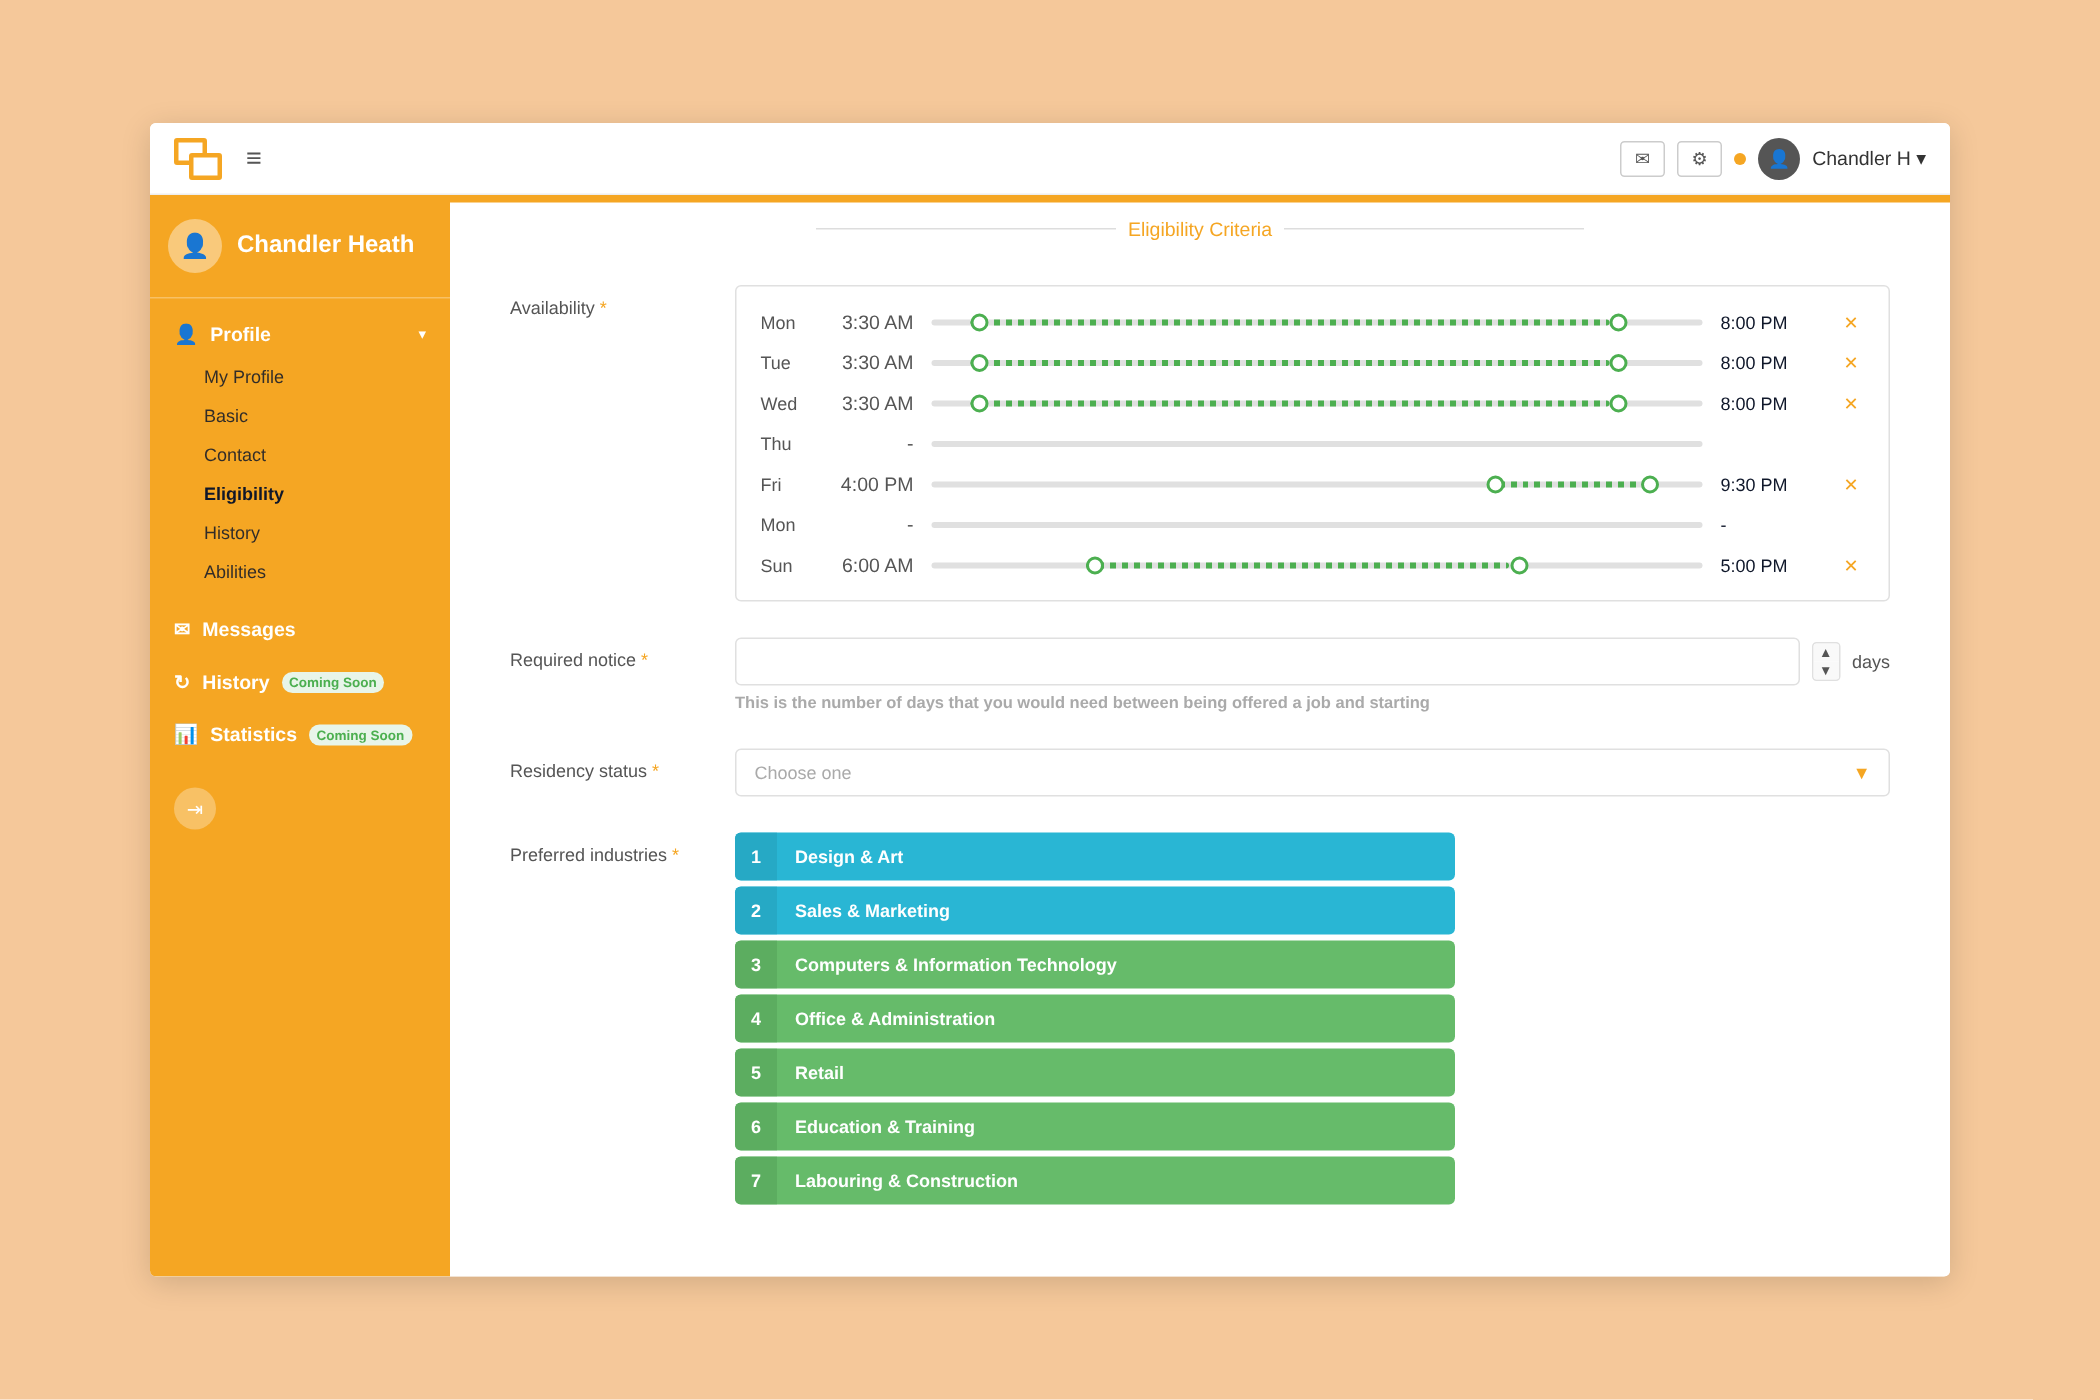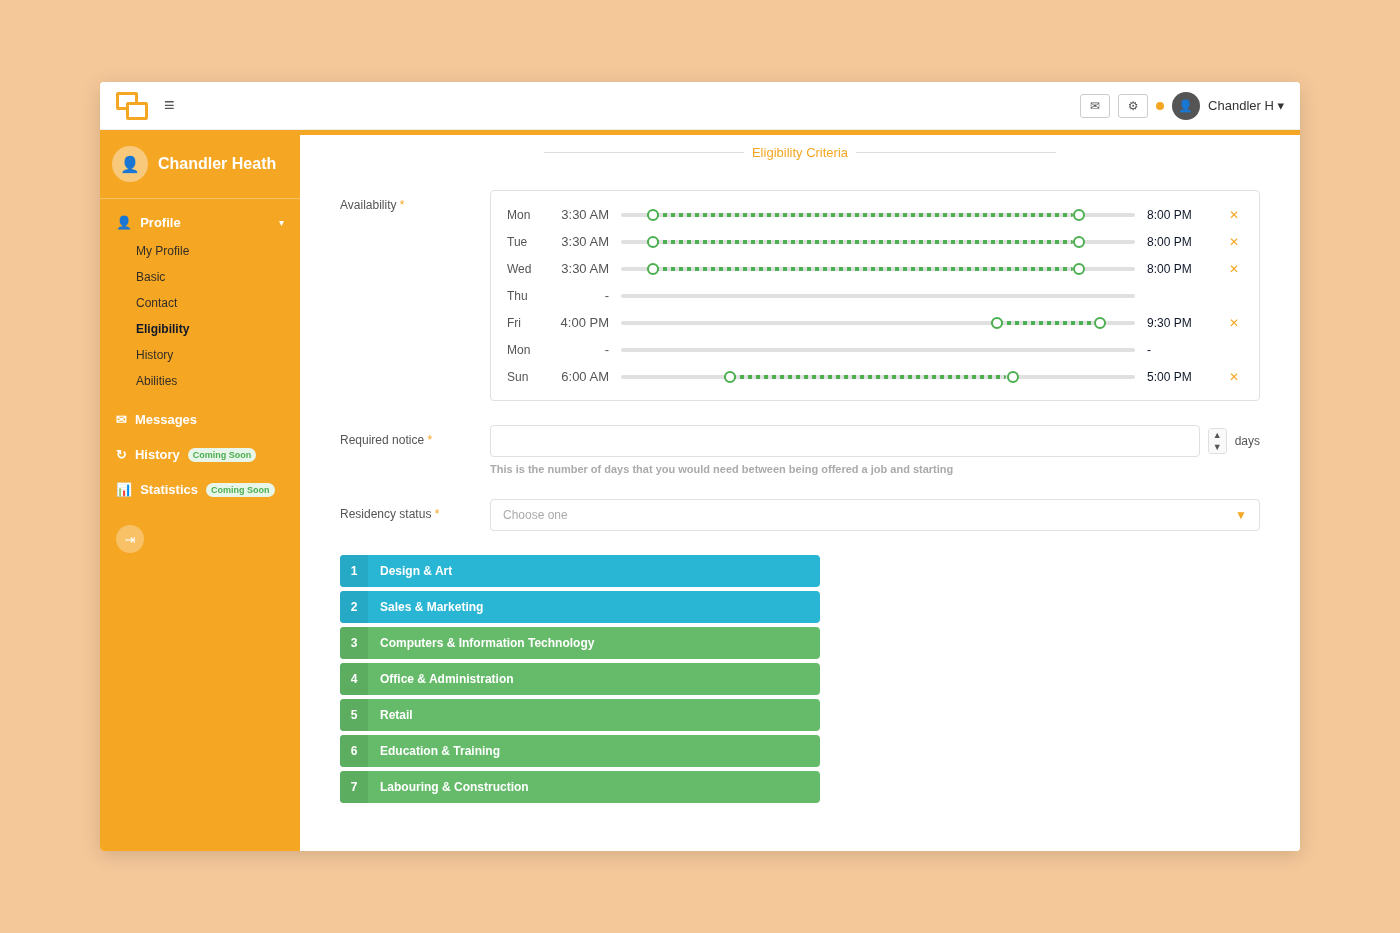--- a/index.html
+++ b/index.html
@@ -604,20 +604,23 @@
           </div>
           <div class="section-content">
             <div class="select-row">
               <span class="select-placeholder">Choose one</span>
               <span class="select-arrow">▼</span>
             </div>
           </div>
         </div>
 
         <div class="section-row">
+          <div class="section-label">
+            Preferred industries <span class="required">*</span>
+          </div>
           <div class="section-content">
             <div class="industries-list">
 
               <div class="industry-item industry-1">
                 <div class="industry-rank">1</div>
                 <div class="industry-name">Design &amp; Art</div>
               </div>
               <div class="industry-item industry-2">
                 <div class="industry-rank">2</div>
                 <div class="industry-name">Sales &amp; Marketing</div>

